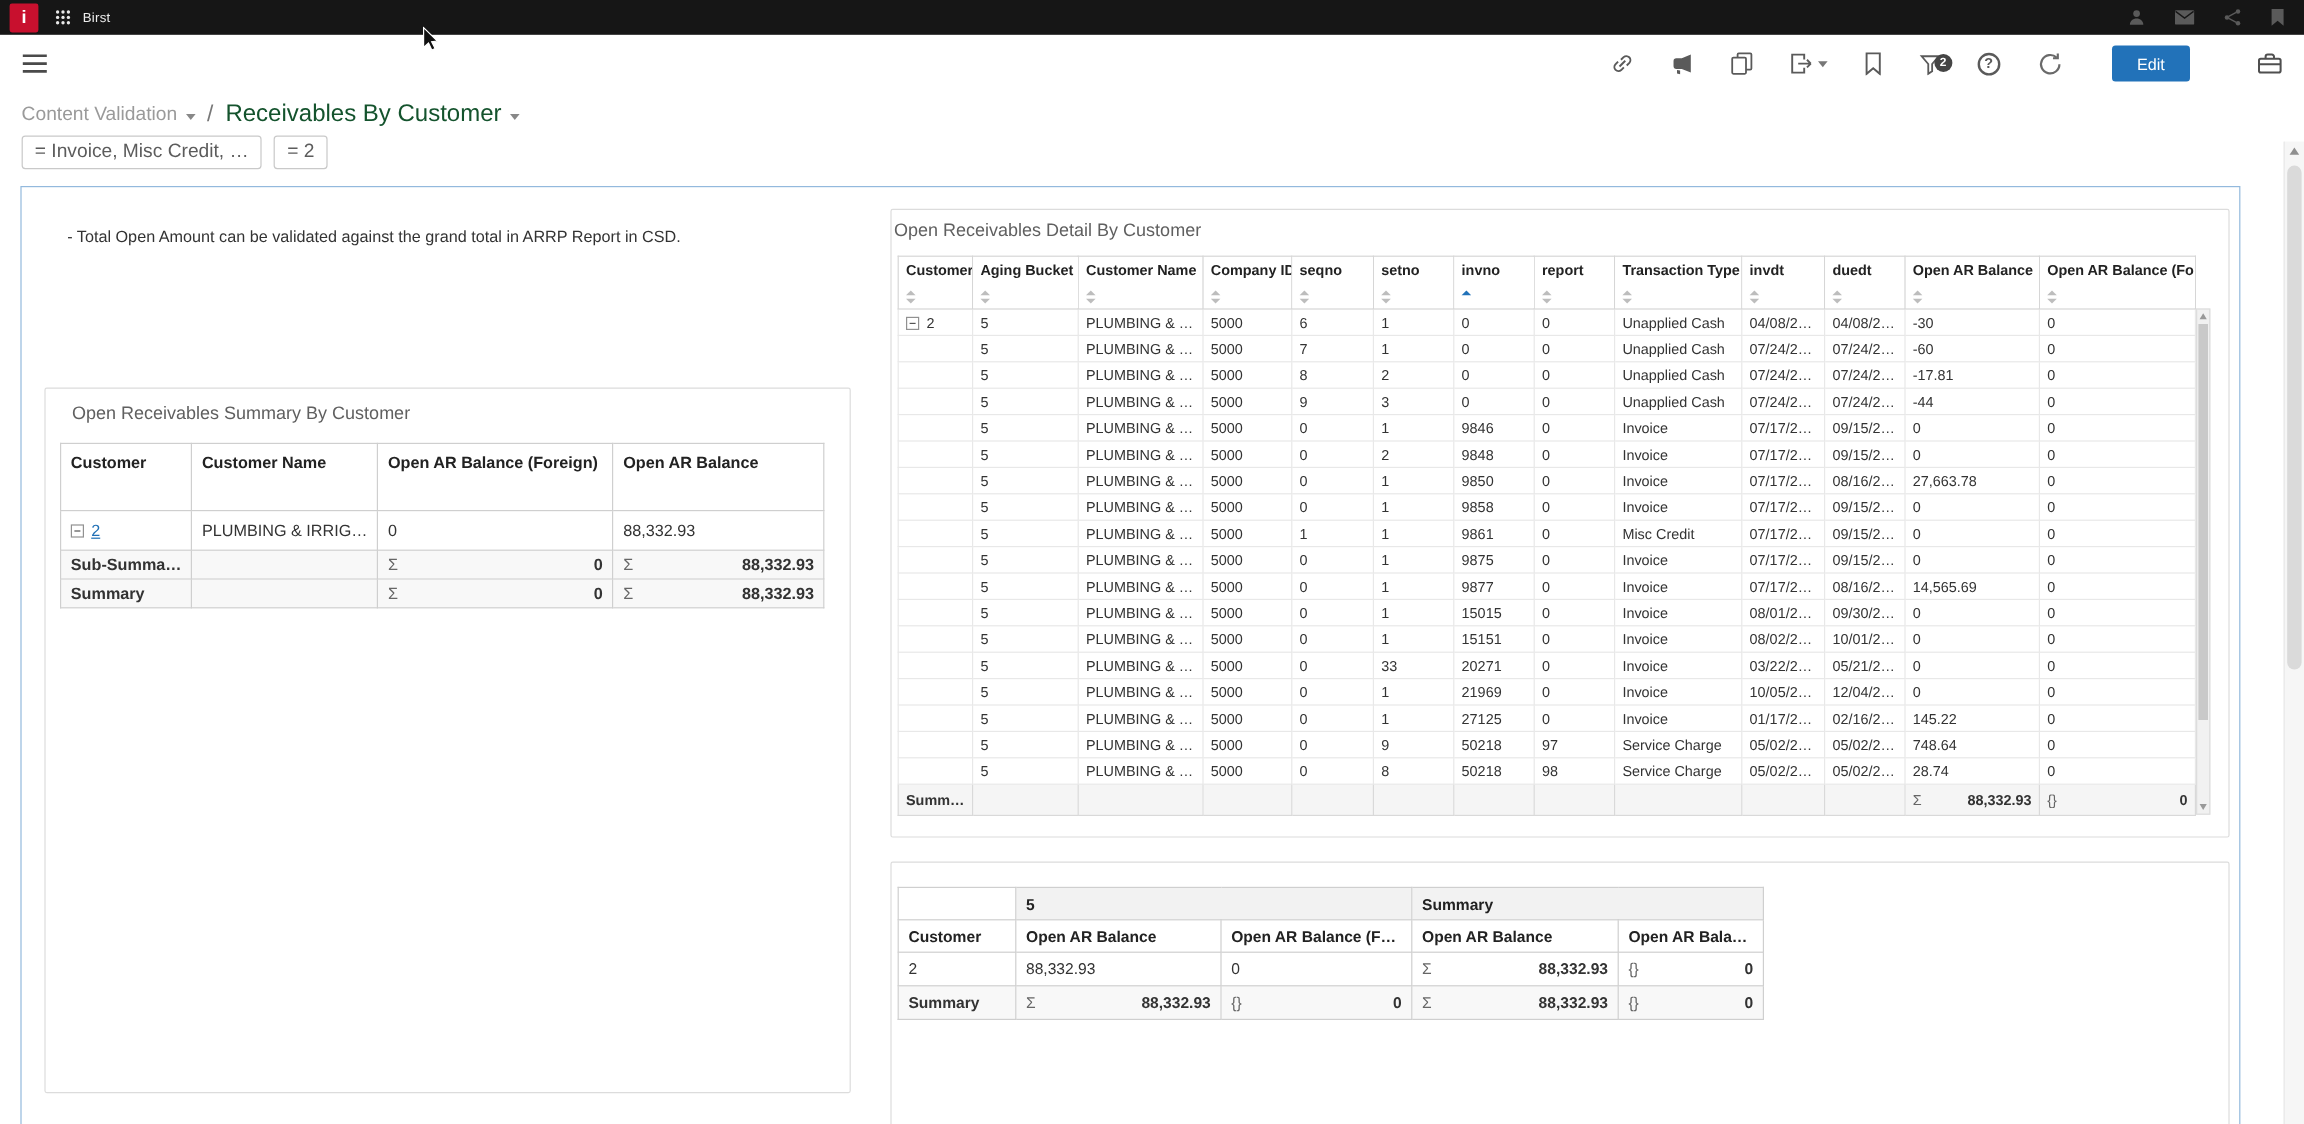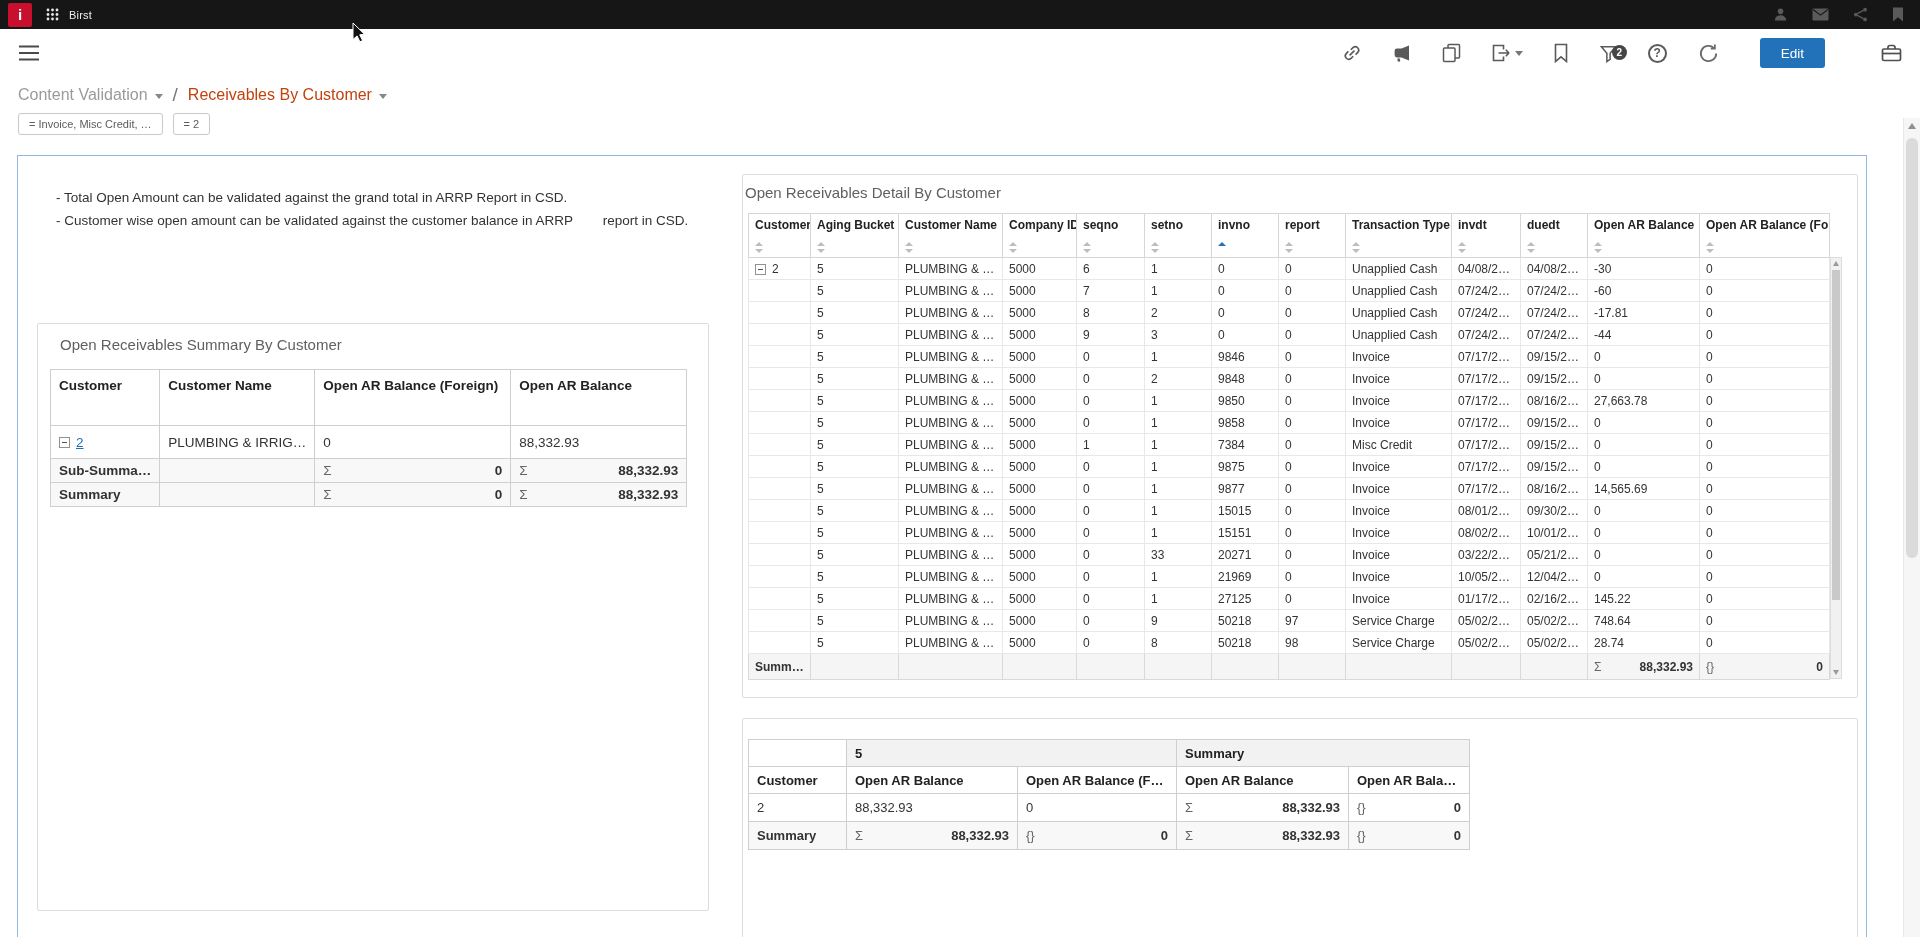--- a/index.html
+++ b/index.html
@@ -34,25 +34,25 @@
   .help-circle{width:19px;height:19px;border:2px solid #5a5a5a;border-radius:50%;
                display:flex;align-items:center;justify-content:center;font-size:12px;font-weight:bold;color:#5a5a5a;}
   .edit-btn{height:30px;padding:0 21px;background:var(--accent-blue,#2272b9);color:#fff;border:none;
             border-radius:3px;font-size:13.5px;font-family:"Liberation Sans",sans-serif;cursor:pointer;margin-left:10px;}
   .briefcase{margin-left:26px;}
 
   
   .breadcrumb{position:absolute;left:18px;top:84px;display:flex;align-items:center;gap:10px;z-index:10;}
   .bc-parent{font-size:16px;color:#9a9a9a;cursor:pointer;display:flex;align-items:center;gap:7px;}
   .bc-sep{font-size:19px;color:#777;}
-  .bc-current{font-size:16px;color:#c2410c;cursor:pointer;display:flex;align-items:center;gap:7px;}
+  .bc-current{font-size:20px;color:#14532d;cursor:pointer;display:flex;align-items:center;gap:7px;}
   .bc-caret{border-top-color:#888;margin-top:3px;}
   .chips{position:absolute;left:18px;top:113px;display:flex;gap:10px;z-index:10;}
   .chip{border:1px solid #c9c9c9;border-radius:3px;background:#fff;padding:4px 10px;
-        font-size:11px;color:#5c5c5c;cursor:pointer;white-space:pre;}
+        font-size:16px;color:#5c5c5c;cursor:pointer;white-space:pre;}
 
   
   .main-panel{position:absolute;left:17px;top:155px;width:1850px;height:1040px;background:#fff;
               border:1px solid var(--panel-border,#93b9dd);}
   .notes{position:absolute;left:38px;top:30px;width:680px;}
   .note-line{font-size:13.5px;line-height:23px;color:#333;white-space:pre-wrap;}
 
   .widget{position:absolute;background:#fff;border:1px solid #dcdcdc;border-radius:2px;}
   .w-title{font-size:15px;color:#606060;}
 
@@ -251,21 +251,20 @@
     <div class="chip">= 2</div>
 
 </div>
 
 <div class="main-panel">
 
   <div class="notes">
 
       <div class="note-line">- Total Open Amount can be validated against the grand total in ARRP Report in CSD.</div>
 
-      <div class="note-line">- Customer wise open amount can be validated against the customer balance in ARRP        report in CSD.</div>
 
 
   </div>
 
   <div class="widget summary-widget">
     <div class="w-title">Open Receivables Summary By Customer</div>
     <table class="sum-table">
       <colgroup>
           <col style="width:100px">
           <col style="width:135px">
@@ -528,21 +527,21 @@
               <td class="ta-r">0</td>
             </tr>
 
             <tr>
               <td><span></span></td>
               <td>5</td>
               <td>PLUMBING &amp; IRRIG…</td>
               <td>5000</td>
               <td>1</td>
               <td>1</td>
-              <td>7384</td>
+              <td>9861</td>
               <td>0</td>
               <td>Misc Credit</td>
               <td>07/17/2018</td>
               <td>09/15/2018</td>
               <td class="ta-r">0</td>
               <td class="ta-r">0</td>
             </tr>
 
             <tr>
               <td><span></span></td>

